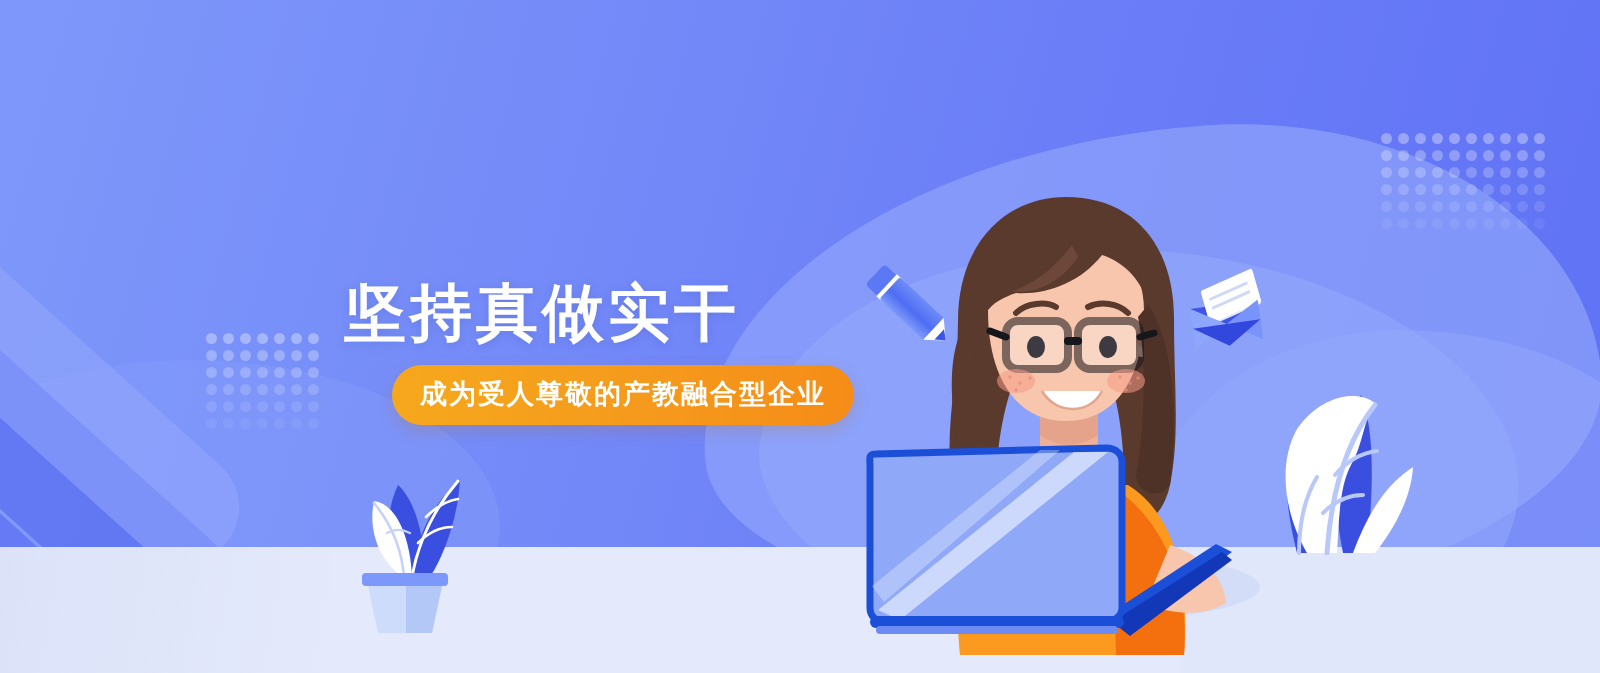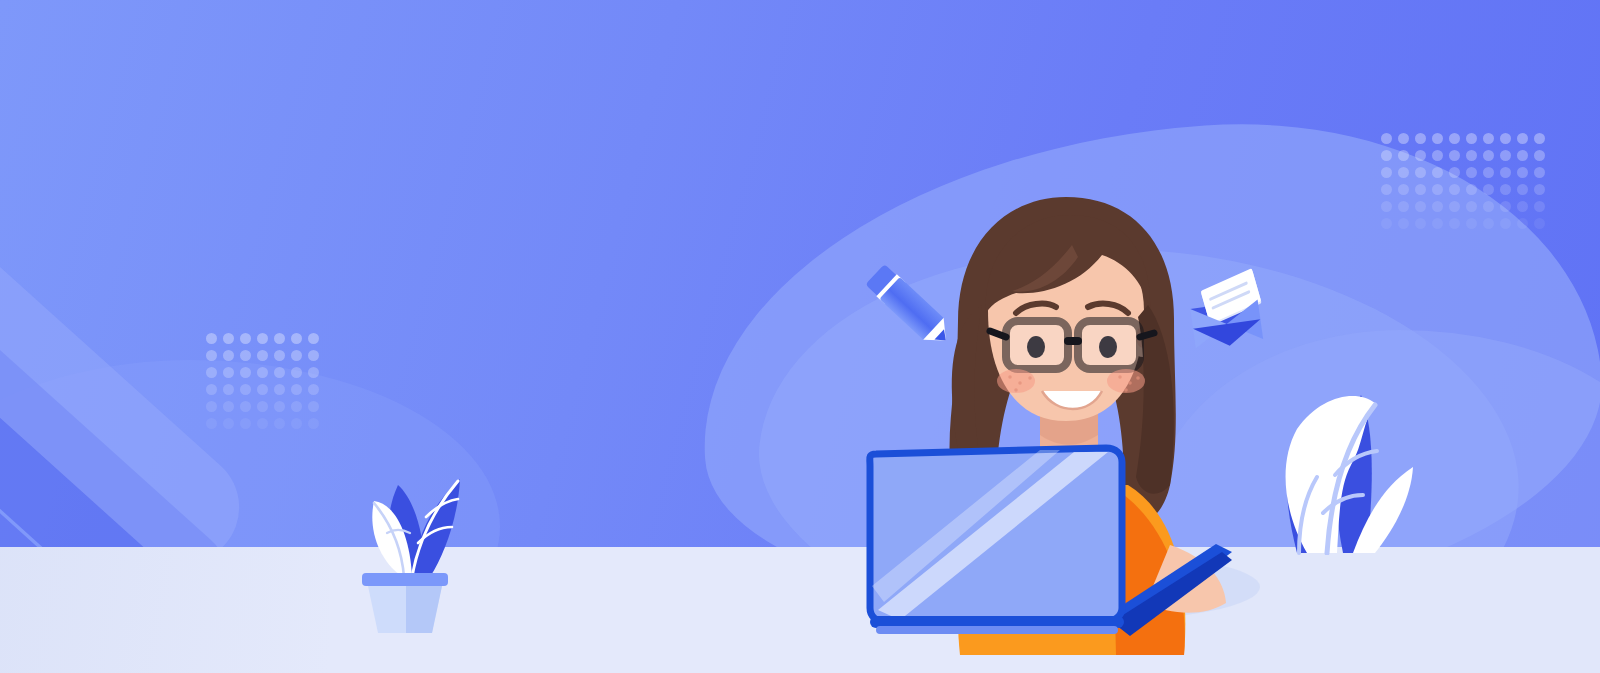--- a/index.html
+++ b/index.html
@@ -489,15 +489,19 @@
              C262 176 254 182 244 182 L26 182 C16 182 10 176 10 168 L10 26 C10 18 8 14 16 14 Z" fill="none" stroke="#1b4fd8" stroke-width="7"></path>
 
     <path d="M18 170 L214 12 L248 12 L40 180 Z" fill="#ffffff" opacity=".55"></path>
     <path d="M12 146 L180 10 L200 10 L24 162 Z" fill="#ffffff" opacity=".30"></path>
 
     <rect x="10" y="176" width="254" height="12" rx="6" fill="#1b4fd8"></rect>
     <rect x="16" y="186" width="242" height="8" rx="4" fill="#6d8cf3"></rect>
   </svg>
 
   <div class="layer copy-block">
+    <div class="headline hl-nowrap">坚持真做实干</div>
+    <div class="badge-row">
+      <span class="badge">成为受人尊敬的产教融合型企业</span>
+    </div>
   </div>
 
 </div>
 
 </body></html>

